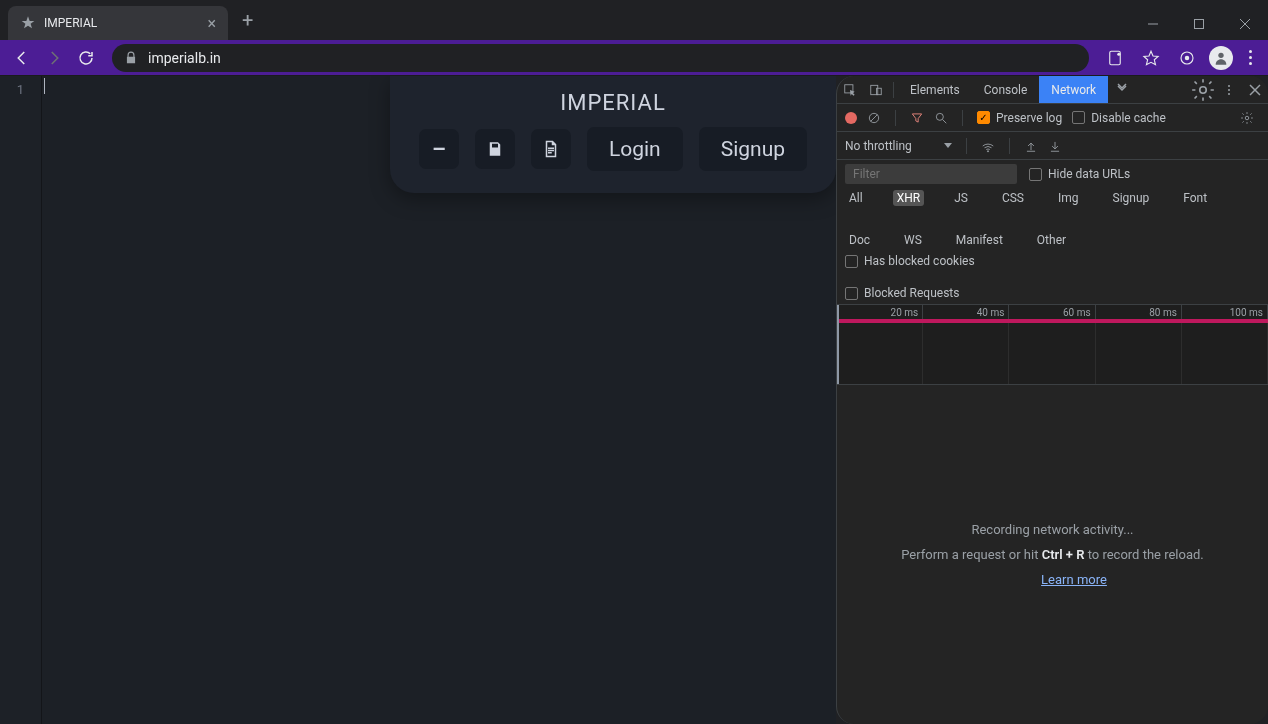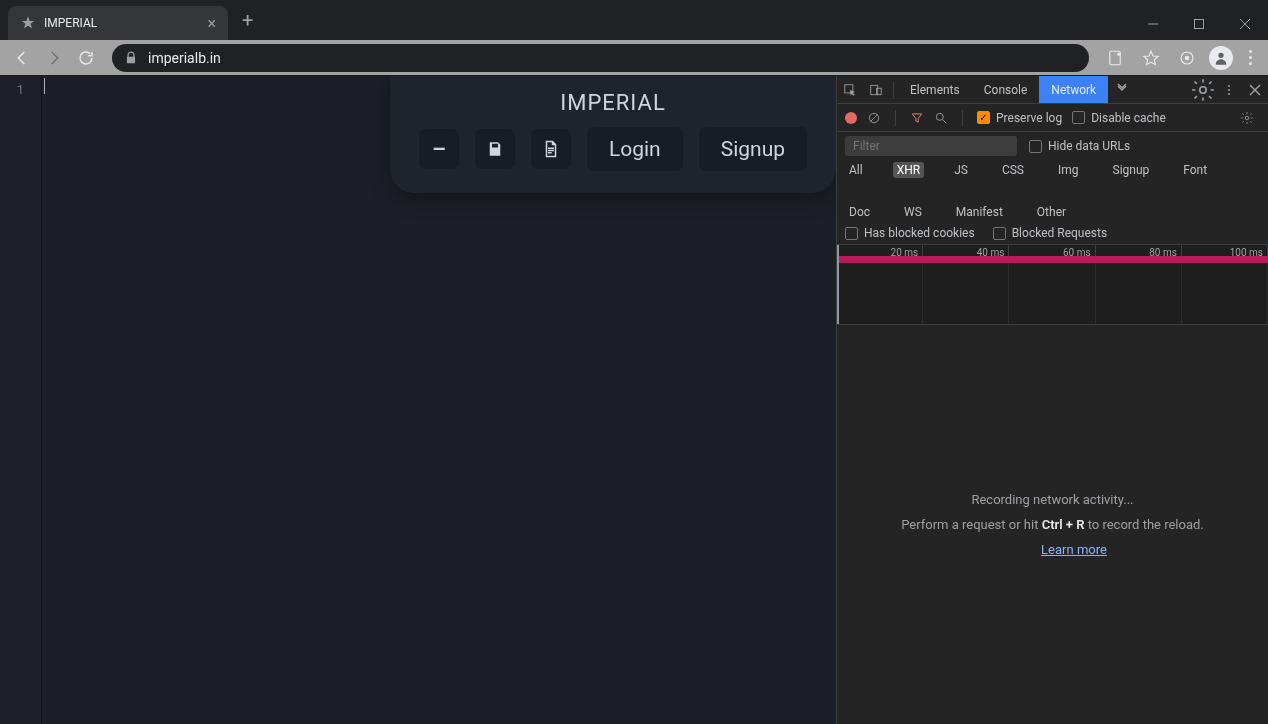--- a/index.html
+++ b/index.html
@@ -10,21 +10,21 @@
 .tabstrip { display: flex; align-items: center; padding-left: 8px; height: 100%; flex: 1; }
 .tab { display: flex; align-items: center; gap: 8px; background: #35363a; height: 34px; padding: 0 12px; border-radius: 8px 8px 0 0; min-width: 220px; margin-top: 6px; }
 .tab .favicon { width: 16px; height: 16px; fill: #9aa0a6; }
 .tab .title { font-size: 12px; color: #e8eaed; flex: 1; }
 .tab-close { color: #9aa0a6; font-size: 16px; cursor: pointer; }
 .newtab { color: #9aa0a6; font-size: 20px; padding: 0 14px; cursor: pointer; }
 .winctrls { display: flex; }
 .winbtn { width: 46px; height: 32px; display: flex; align-items: center; justify-content: center; color: #9aa0a6; cursor: pointer; font-size: 14px; }
 .winctrls svg { width: 10px; height: 10px; stroke: #9aa0a6; fill: none; stroke-width: 1; }
 
-.toolbar { height: 36px; background: #a3a3a3; display: flex; align-items: center; padding: 0 8px; gap: 4px; border-bottom: 1px solid #1a1b1e; }
+.toolbar { height: 36px; background: #4c1d95; display: flex; align-items: center; padding: 0 8px; gap: 4px; border-bottom: 1px solid #1a1b1e; }
 .navbtn { width: 28px; height: 28px; display: flex; align-items: center; justify-content: center; color: #e8eaed; cursor: pointer; border-radius: 50%; }
 .navbtn svg { width: 18px; height: 18px; stroke: #e8eaed; fill: none; stroke-width: 2; }
 .navbtn.dim svg { stroke: #6e7175; }
 .omnibox { flex: 1; height: 28px; background: #202124; border-radius: 14px; display: flex; align-items: center; padding: 0 12px; gap: 10px; margin: 0 8px; }
 .lock { width: 14px; height: 14px; fill: #9aa0a6; }
 .url { font-size: 14px; color: #e8eaed; }
 .righticons { display: flex; align-items: center; gap: 8px; }
 .ricon { width: 28px; height: 28px; display: flex; align-items: center; justify-content: center; cursor: pointer; }
 .ricon svg { width: 18px; height: 18px; stroke: #e8eaed; fill: none; stroke-width: 1.5; }
 .avatar { width: 24px; height: 24px; border-radius: 50%; background: #e8eaed; display: flex; align-items: center; justify-content: center; }
@@ -41,21 +41,21 @@
 
 .app-header { position: absolute; top: 0; left: 390px; width: 446px; background: #1e232d; border-radius: 0 0 24px 24px; padding: 14px 18px 22px; box-shadow: 0 6px 20px rgba(0,0,0,.35); }
 .app-title { text-align: center; font-size: 22px; font-weight: 400; color: #cfd4df; letter-spacing: 1px; margin-bottom: 12px; }
 .app-actions { display: flex; align-items: center; gap: 16px; justify-content: center; }
 .iconbtn { width: 40px; height: 40px; background: #171c25; border-radius: 7px; display: flex; align-items: center; justify-content: center; cursor: pointer; }
 .iconbtn svg { width: 18px; height: 18px; fill: #cfd4df; }
 .iconbtn.minus { color:#cfd4df; font-size:22px; font-weight:600; }
 .pillbtn { padding: 10px 22px; background: #171c25; border-radius: 7px; color: #cfd4df; font-size: 21px; cursor: pointer; }
 
 
-.devtools { flex: 1; background: #242424; border-left: 1px solid #3c4043; display: flex; flex-direction: column; font-size: 12px; color: #bdc1c6; }
+.devtools { flex: 1; background: #242424; border-left: 1px solid #3c4043; display: flex; flex-direction: column; font-size: 12px; color: #bdc1c6; border-radius: 18px; }
 .dt-tabs { height: 28px; display: flex; align-items: center; border-bottom: 1px solid #3c4043; }
 .dt-tabicon { width: 26px; display: flex; align-items: center; justify-content: center; height: 100%; cursor: pointer; }
 .dt-tabicon svg { width: 14px; height: 14px; stroke: #9aa0a6; fill: none; stroke-width: 1.5; }
 .dt-sep { width: 1px; height: 16px; background: #3c4043; margin: 0 4px; }
 .dt-tab { padding: 0 12px; height: 100%; display: flex; align-items: center; cursor: pointer; color: #bdc1c6; }
 .dt-tab.active { background: #3b82f6; color: #eaeaea; }
 .dt-more { padding: 0 8px; cursor: pointer; }
 .dt-right { margin-left: auto; display: flex; align-items: center; }
 .dt-gear, .dt-kebab2, .dt-close { width: 26px; height: 100%; display:flex; align-items:center; justify-content:center; cursor:pointer;}
 .dt-kebab2 { flex-direction: column; gap: 2px; }
@@ -71,24 +71,24 @@
 .cb.checked { background: #ff8a00; border-color:#ff8a00; color:#000; font-size:10px; line-height:1; }
 .throttle { display: flex; align-items: center; gap: 6px; cursor:pointer; }
 .tri { width:0; height:0; border-left:4px solid transparent; border-right:4px solid transparent; border-top:5px solid #9aa0a6; }
 
 .dt-filterrow { display:block; padding: 4px 8px; border-bottom: 1px solid #3c4043; }
 .dt-filterrow-top { display:flex; align-items:center; gap:12px; }
 .filter-input { flex:0 0 170px; height: 20px; background: #3c3c3c; border:none; padding: 0 8px; color: #9aa0a6; font-size:12px; border-radius:2px; }
 .type-filters { display:flex; gap:26px; flex-wrap:wrap; margin-top:6px; }
 .type-filters span { cursor:pointer; padding:1px 4px; border-radius:3px; }
 .type-filters span.sel { background:#555; color:#fff; }
-.dt-filterrow-bot { display:flex; gap:18px; margin-top:6px; }
+.dt-filterrow-bot { display:flex; gap:18px; margin-top:6px;flex-direction:column; }
 
 .timeline { height: 80px; border-bottom: 1px solid #3c4043; position: relative; background:#1e1e1e; }
-.timeline-ruler { height: 18px; display:flex; border-bottom:7px solid #be185d; }
+.timeline-ruler { height: 18px; display:flex; border-bottom:4px solid #be185d; }
 .timeline-ruler div { flex: 1; border-right: 1px solid #3c4043; font-size:10px; color:#9aa0a6; text-align:right; padding: 2px 4px 0 0; }
 .timeline-body { position:absolute; top:18px; bottom:0; left:0; right:0; display:flex; }
 .timeline-body div { flex:1; border-right:1px solid #2d2d2d; }
 .playhead { position:absolute; left:0; top:0; bottom:0; width:2px; background:#8d97a5; }
 
 .dt-empty { flex:1; display:flex; flex-direction:column; align-items:center; justify-content:center; gap:10px; color:#9aa0a6; font-size:13px; padding:0 20px; text-align:center; }
 .dt-empty b { color:#e8eaed; font-weight:600; }
 .dt-empty a { color:#8ab4f8; text-decoration:underline; cursor:pointer;margin-left:43px; } 
 </style>
 </head>
@@ -278,20 +278,39 @@
       </label>
       <div style="flex:1"></div>
       <div class="dt-gear">
           <svg viewBox="0 0 24 24" class="dt-ico">
             <circle cx="12" cy="12" r="3"></circle>
             <path d="M12 2v3M12 19v3M4.2 4.2l2.1 2.1M17.7 17.7l2.1 2.1M2 12h3M19 12h3M4.2 19.8l2.1-2.1M17.7 6.3l2.1-2.1"></path>
           </svg>
         </div>
     </div>
 
+    <div class="dt-row">
+      <div class="throttle">
+        <span>No throttling</span>
+        <span style="width:20px"></span>
+        <span class="tri"></span>
+      </div>
+      <div class="dt-sep"></div>
+      <svg class="dt-ico" viewBox="0 0 24 24">
+          <path d="M3 12a14 14 0 0 1 18 0M6 15a10 10 0 0 1 12 0M9 18a6 6 0 0 1 6 0"></path>
+          <circle cx="12" cy="21" r="1" fill="#9aa0a6"></circle>
+        </svg>
+      <div class="dt-sep"></div>
+      <svg class="dt-ico" viewBox="0 0 24 24">
+          <path d="M12 19V7M7 12l5-5 5 5M5 21h14"></path>
+        </svg>
+      <svg class="dt-ico" viewBox="0 0 24 24">
+          <path d="M12 5v12M7 12l5 5 5-5M5 21h14"></path>
+        </svg>
+    </div>
 
     <div class="dt-filterrow">
       <div class="dt-filterrow-top">
         <input class="filter-input" placeholder="Filter" style="">
         <label class="cbwrap">
           <span class="cb"></span>
           <span>Hide data URLs</span>
         </label>
       </div>
       <div class="type-filters">

